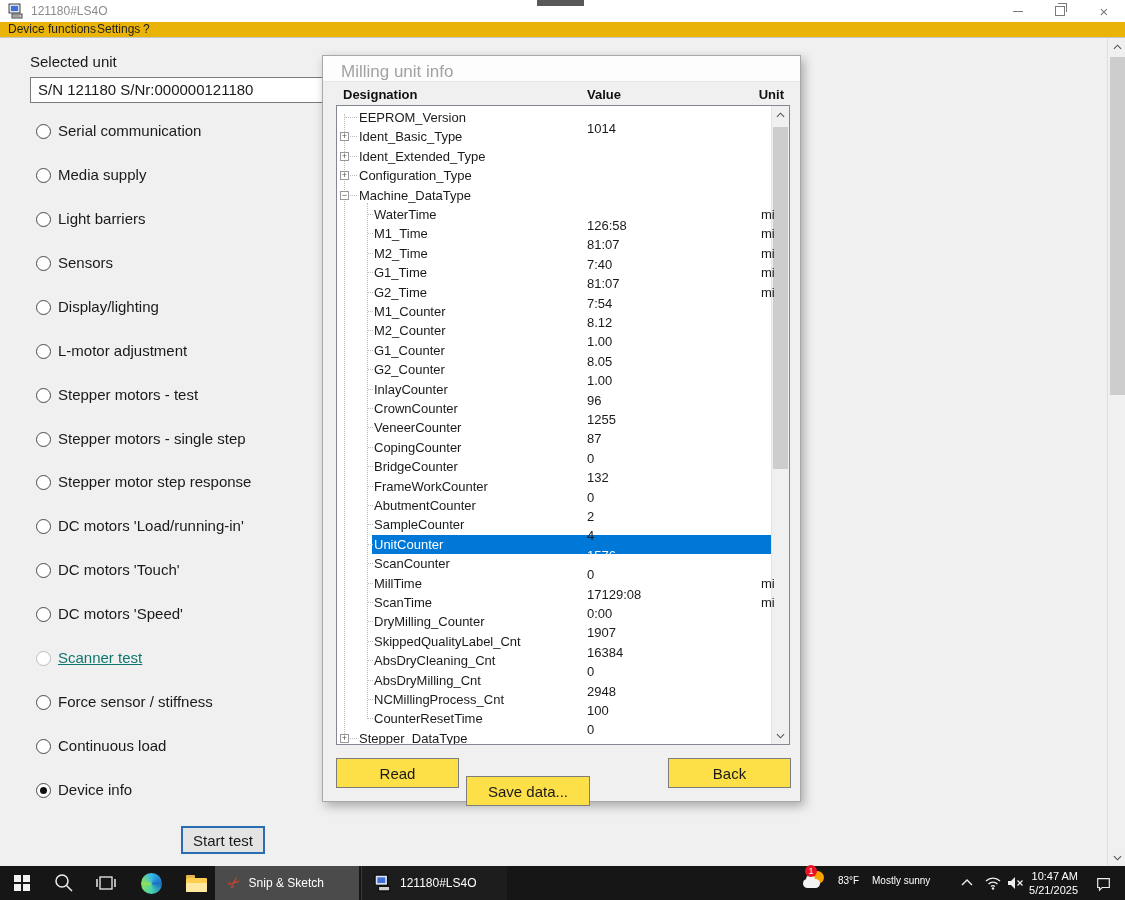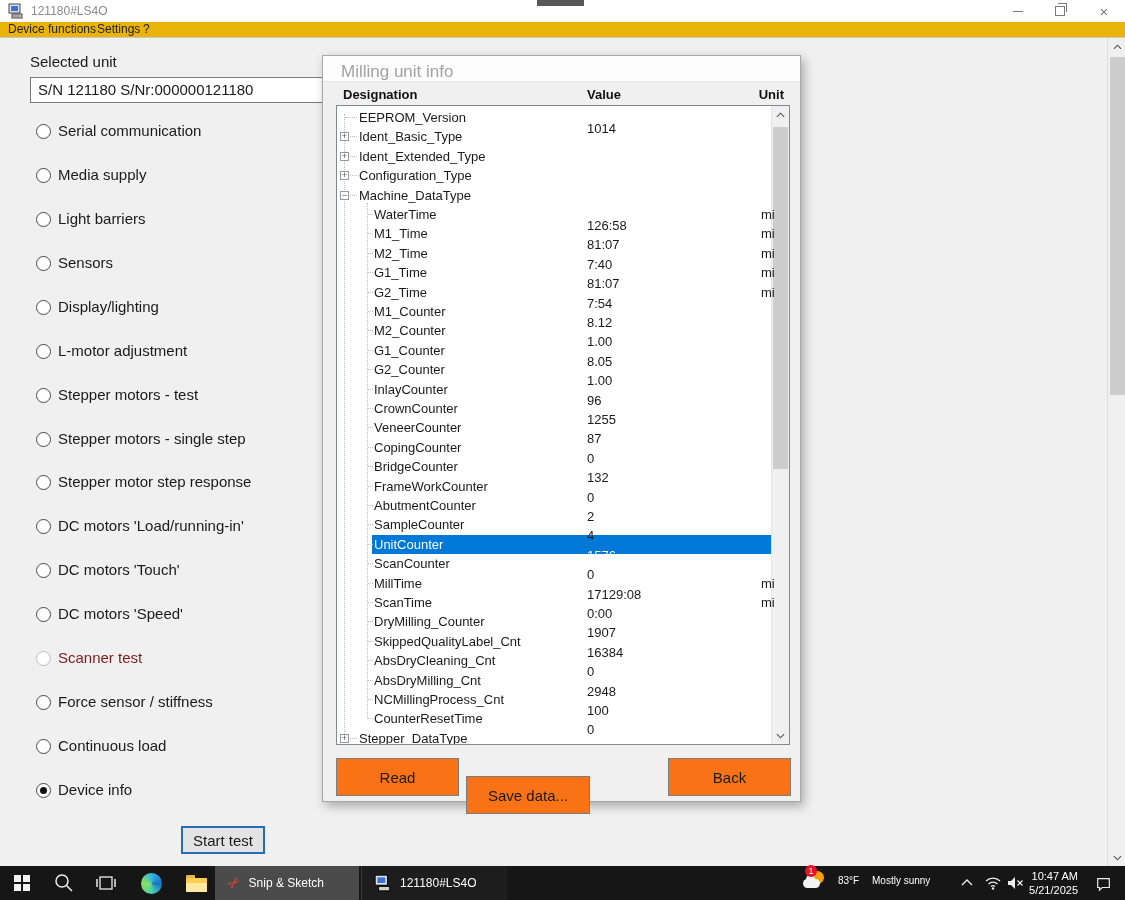--- a/index.html
+++ b/index.html
@@ -22,21 +22,21 @@
 
   
   .sel-unit-label{left:30px;top:53px;font-size:15px;color:#1a1a1a;}
   .combo{left:30px;top:77px;width:405px;height:24px;background:#fff;border:1px solid #7a7a7a;z-index:1;}
   .combo-text{position:absolute;left:7px;top:3px;font-size:15px;color:#1a1a1a;white-space:nowrap;}
   .radio-item{position:absolute;left:36px;height:20px;}
   .radio-circle{position:absolute;left:0;top:2px;width:13px;height:13px;border:1px solid #4a4a4a;border-radius:50%;background:#fff;}
   .radio-circle.checked:after{content:"";position:absolute;left:3px;top:3px;width:7px;height:7px;border-radius:50%;background:#111;}
   .radio-item.disabled .radio-circle{border-color:#bcbcbc;}
   .radio-label{position:absolute;left:22px;top:0;font-size:15px;color:#1a1a1a;white-space:nowrap;}
-  .radio-item.disabled .radio-label{color:#7f1d1d;}
+  .radio-item.disabled .radio-label{color:#0f766e;text-decoration:underline;}
   .start-btn{left:181px;top:826px;width:84px;height:28px;background:#e4e4e4;border:2px solid #2a6db4;box-sizing:border-box;
     display:flex;align-items:center;justify-content:center;font-size:15px;color:#1a1a1a;}
 
   
   .dialog{left:322px;top:55px;width:479px;height:747px;background:#f0f0f0;border:1px solid #a8a8a8;box-sizing:border-box;
     box-shadow:3px 4px 10px rgba(0,0,0,0.3);z-index:10;}
   .dlg-titlebar{position:absolute;left:0;top:0;width:100%;height:25px;background:#fdfdfd;border-bottom:1px solid #e6e6e6;}
   .dlg-title{position:absolute;left:18px;top:6px;font-size:17px;color:#a2a2a2;}
   .dlg-header{position:absolute;top:31px;font-size:13px;font-weight:bold;color:#111;}
   .hdr-designation{left:20px;}
@@ -55,21 +55,21 @@
   .vline{position:absolute;border-left:1px dotted #bdbdbd;z-index:1;}
 
   
   .sb{background:#f0f0f0;}
   .sb-btn{position:absolute;left:0;width:17px;height:17px;display:flex;align-items:center;justify-content:center;}
   .sb-thumb{position:absolute;left:1px;width:15px;background:#cdcdcd;}
   .tree-sb{position:absolute;right:0;top:0;width:17px;height:638px;border-left:1px solid #e3e3e3;}
   .main-sb{left:1107px;top:38px;width:18px;height:828px;border-left:1px solid #dedede;}
 
   
-  .dlg-btn{position:absolute;top:702px;height:38px;background:#f97316;border:1px solid #7d7d7d;box-sizing:border-box;
+  .dlg-btn{position:absolute;top:702px;height:30px;background:#fde047;border:1px solid #7d7d7d;box-sizing:border-box;
     display:flex;align-items:center;justify-content:center;font-size:15px;color:#1a1a1a;}
 
   
   .taskbar{left:0;top:866px;width:1125px;height:34px;background:#161616;z-index:20;}
   .tb-icon{position:absolute;top:0;height:34px;display:flex;align-items:center;justify-content:center;}
   .win-logo{display:grid;grid-template-columns:7px 7px;grid-template-rows:7px 7px;gap:2px;}
   .win-logo span{background:#f2f2f2;}
   .edge-circle{width:21px;height:21px;border-radius:50%;background:conic-gradient(#35b9e9,#1b6fc4,#46d3b0,#8fe05a,#35b9e9);}
   .folder{width:21px;height:14px;background:#ffce4f;border-radius:1px;position:relative;margin-top:4px;}
   .folder:before{content:"";position:absolute;top:-3px;left:0;width:9px;height:3px;background:#e8b64c;border-radius:1px 1px 0 0;}

